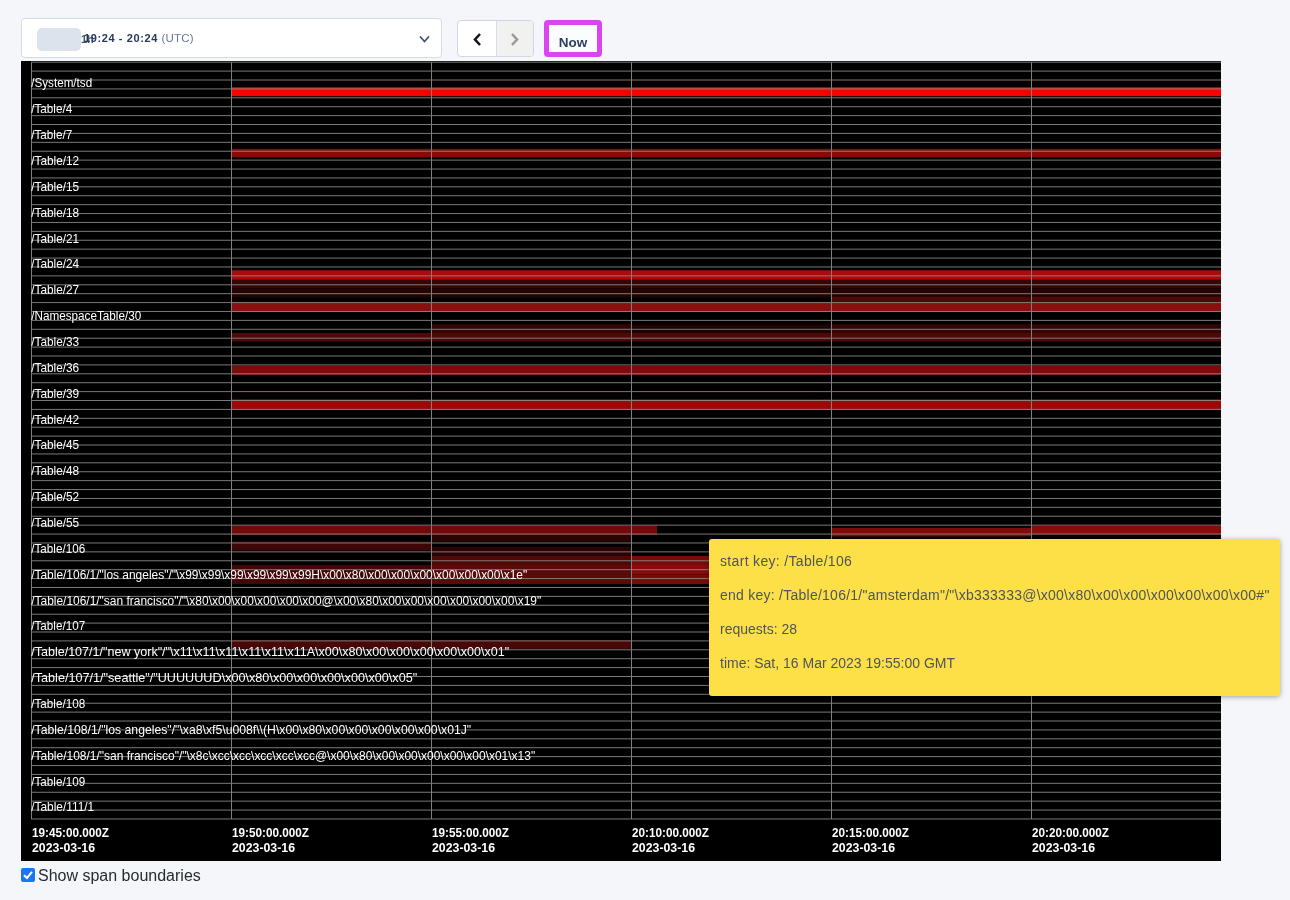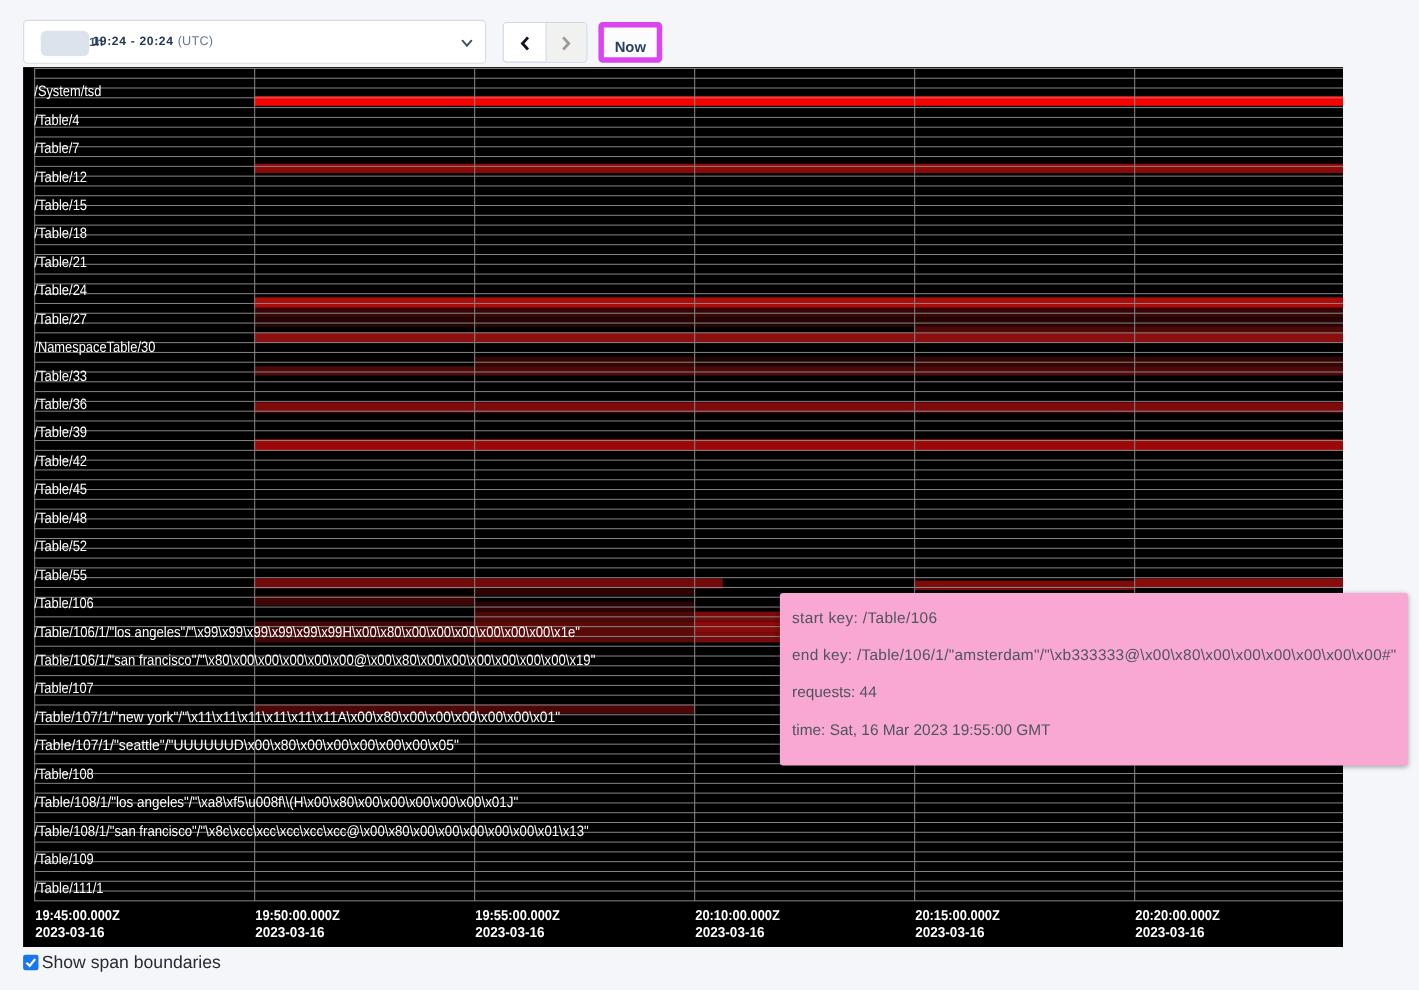--- a/index.html
+++ b/index.html
@@ -89,24 +89,24 @@
 <text x="411" y="775.5" fill="#fff" font-size="13" font-weight="bold" textLength="77" lengthAdjust="spacingAndGlyphs">19:55:00.000Z</text>
 <text x="411" y="790.5" fill="#fff" font-size="13" font-weight="bold" textLength="63" lengthAdjust="spacingAndGlyphs">2023-03-16</text>
 <text x="611" y="775.5" fill="#fff" font-size="13" font-weight="bold" textLength="77" lengthAdjust="spacingAndGlyphs">20:10:00.000Z</text>
 <text x="611" y="790.5" fill="#fff" font-size="13" font-weight="bold" textLength="63" lengthAdjust="spacingAndGlyphs">2023-03-16</text>
 <text x="811" y="775.5" fill="#fff" font-size="13" font-weight="bold" textLength="77" lengthAdjust="spacingAndGlyphs">20:15:00.000Z</text>
 <text x="811" y="790.5" fill="#fff" font-size="13" font-weight="bold" textLength="63" lengthAdjust="spacingAndGlyphs">2023-03-16</text>
 <text x="1011" y="775.5" fill="#fff" font-size="13" font-weight="bold" textLength="77" lengthAdjust="spacingAndGlyphs">20:20:00.000Z</text>
 <text x="1011" y="790.5" fill="#fff" font-size="13" font-weight="bold" textLength="63" lengthAdjust="spacingAndGlyphs">2023-03-16</text>
 </svg>
 
-<div class="abs" style="left:709px;top:539px;width:571px;height:157px;background:#f9a8d4;border-radius:3px;box-shadow:0 1px 5px rgba(0,0,0,0.35);font-size:14px;color:#4e555b;">
+<div class="abs" style="left:709px;top:539px;width:571px;height:157px;background:#fde047;border-radius:3px;box-shadow:0 1px 5px rgba(0,0,0,0.35);font-size:14px;color:#4e555b;">
   <div class="abs" style="left:11px;top:14px;letter-spacing:.33px;">start key: /Table/106</div>
   <div class="abs" style="left:11px;top:48px;letter-spacing:.25px;">end key: /Table/106/1/"amsterdam"/"\xb333333@\x00\x80\x00\x00\x00\x00\x00\x00#"</div>
-  <div class="abs" style="left:11px;top:82px;">requests: 44</div>
+  <div class="abs" style="left:11px;top:82px;">requests: 28</div>
   <div class="abs" style="left:11px;top:116px;">time: Sat, 16 Mar 2023 19:55:00 GMT</div>
 </div>
 
 <div class="abs" style="left:21px;top:868px;width:14px;height:14px;background:#1976f2;border-radius:2px;"></div>
 <svg class="abs" style="left:21px;top:868px;" width="14" height="14" viewBox="0 0 14 14">
     <path d="M3 7.2 L6 10 L11 3.8" stroke="#fff" stroke-width="2" fill="none"></path>
   </svg>
 <div class="abs" style="left:38px;top:867px;font-size:16px;color:#262b33;">Show span boundaries</div>
 
 </body></html>

